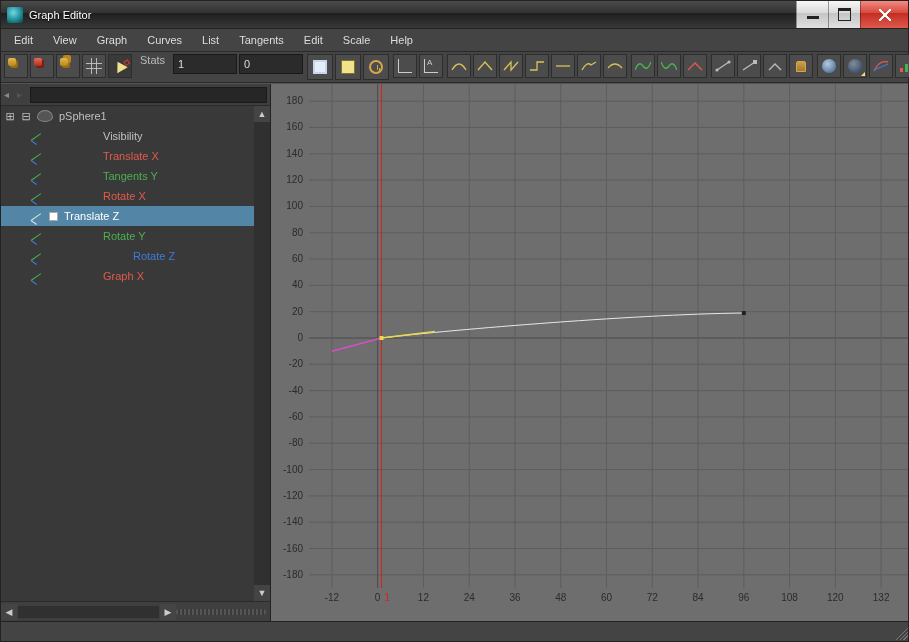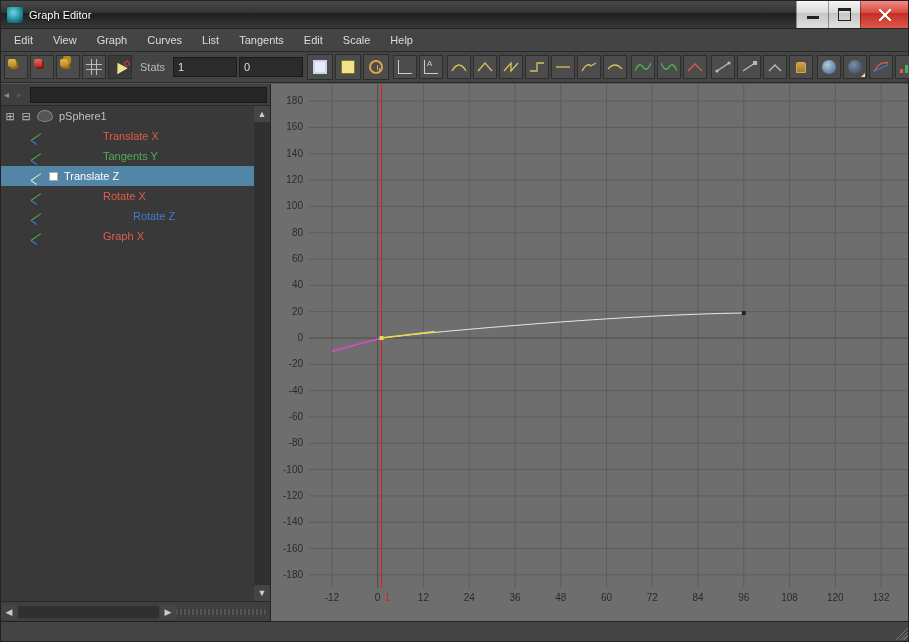--- a/index.html
+++ b/index.html
@@ -37,21 +37,21 @@
 
   
   .menubar {
     display:flex; gap:2px; padding:2px 4px;
     background:#444; color:#ddd; border-bottom:1px solid #2a2a2a;
   }
   .menubar .m { padding:3px 9px; cursor:default; }
 
   
   .toolbar {
-    display:flex; align-items:center; gap:2px; padding:2px 3px;
+    display:flex; align-items:flex-start; gap:2px; padding:2px 3px;
     background:#444; border-bottom:1px solid #2a2a2a;
   }
   .tb-group { display:flex; gap:2px; align-items:center; }
   .tb-sep { width:5px; }
   .tb-btn {
     width:24px; height:24px; border:1px solid #2d2d2d; background:#4c4c4c;
     display:flex; align-items:center; justify-content:center; position:relative;
   }
   .tb-btn.lg { width:26px; height:26px; }
   .stats-label { padding:0 6px; color:#bbb; }
@@ -354,39 +354,51 @@
           <span class="exp">⊞</span>
           <span class="exp">⊟</span>
           <span class="nurbs"></span>
           <span class="lbl clr-default">pSphere1</span>
         </div>
         <div id="channel-rows">
             <div class="tree-row">
               <span style="width:20px;"></span>
               <span class="gizmo"></span>
               <span style="width:48px;"></span>
+              <span class="lbl clr-default">Visibility</span>
+            </div>
+            <div class="tree-row">
+              <span style="width:20px;"></span>
+              <span class="gizmo"></span>
+              <span style="width:48px;"></span>
               <span class="lbl clr-red">Translate X</span>
             </div>
             <div class="tree-row">
               <span style="width:20px;"></span>
               <span class="gizmo"></span>
               <span style="width:48px;"></span>
               <span class="lbl clr-green">Tangents Y</span>
+            </div>
+            <div class="tree-row">
+              <span style="width:20px;"></span>
+              <span class="gizmo"></span>
+              <span style="width:48px;"></span>
+              <span class="lbl clr-red">Rotate X</span>
             </div>
             <div class="tree-row sel">
               <span style="width:20px;"></span>
               <span class="gizmo"></span>
               <span class="chk" style="background:#fff;"></span>
               <span class="lbl clr-default">Translate Z</span>
             </div>
             <div class="tree-row">
               <span style="width:20px;"></span>
               <span class="gizmo"></span>
               <span style="width:48px;"></span>
-              <span class="lbl clr-red">Rotate X</span>
+              <span class="lbl clr-green">Rotate Y</span>
             </div>
             <div class="tree-row">
               <span style="width:20px;"></span>
               <span class="gizmo"></span>
               <span style="width:48px;"></span>
               <span class="lbl clr-blue">Rotate Z</span>
             </div>
             <div class="tree-row">
               <span style="width:20px;"></span>
               <span class="gizmo"></span>

